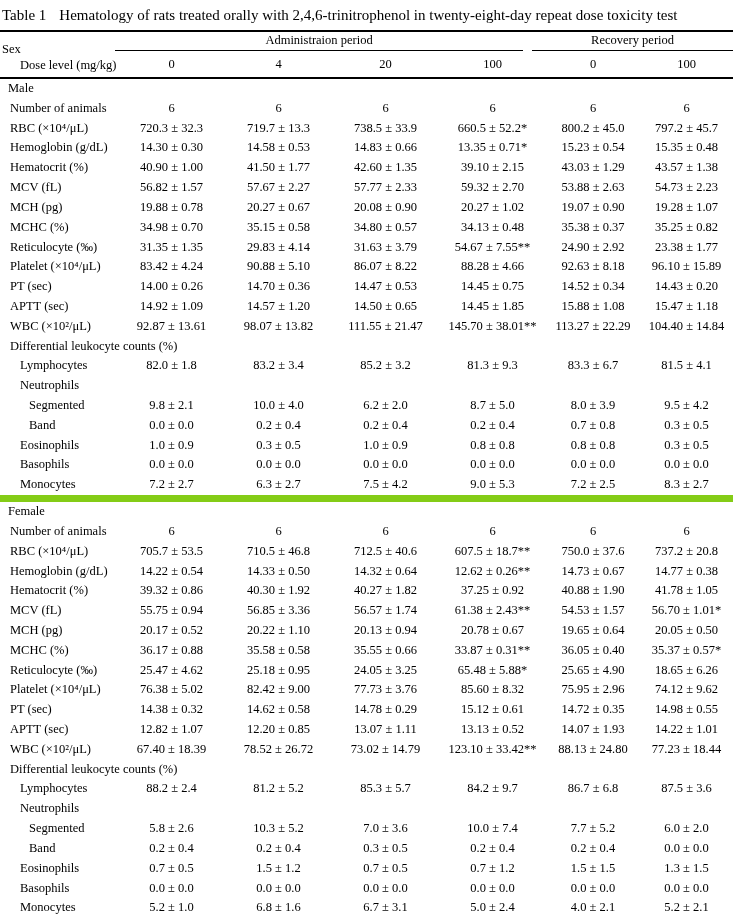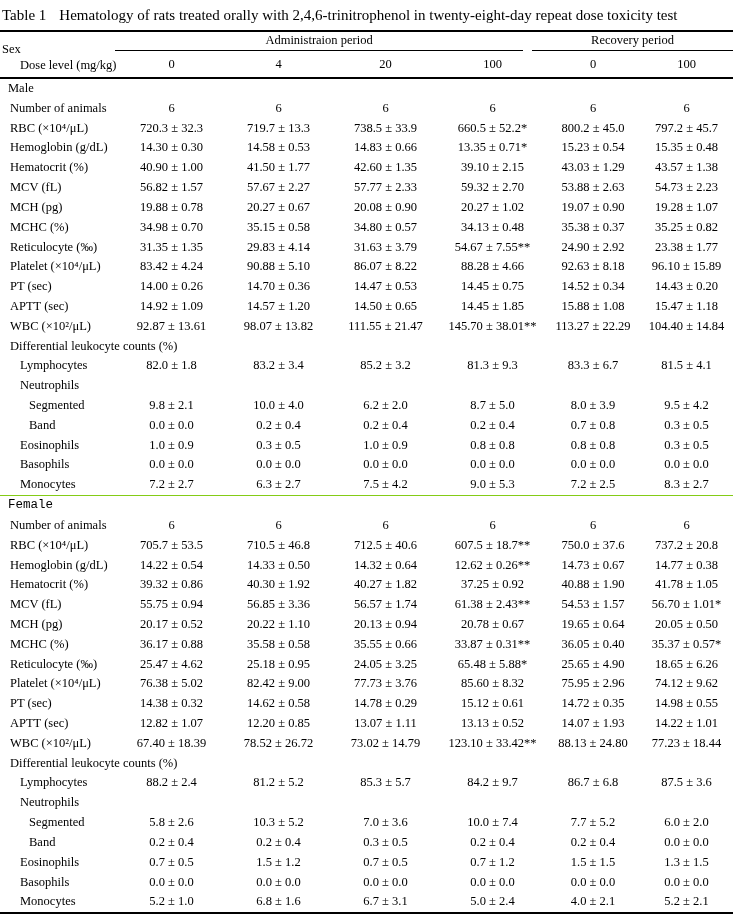--- a/index.html
+++ b/index.html
@@ -34,21 +34,21 @@
   .rec-inner   { margin-left:-14px; }
 
   .dose-row td { text-align:center; height:27px; vertical-align:middle; }
 
   tbody td { line-height:19.82px; white-space:nowrap; font-size:12.5px; }
   td.val { text-align:center; }
   td.row-label.indent-1 { padding-left:10px; }
   td.row-label.indent-2 { padding-left:20px; }
   td.row-label.indent-3 { padding-left:29px; }
   tr.section-row td { padding-left:8px;margin-left:8px; }
-  tbody tr.section-row:not(:first-child) td { border-top:1px solid #84cc16;font-family:Liberation Mono, monospace; }
+  tbody tr.section-row:not(:first-child) td { border-top:7px solid #84cc16; }
 </style>
 </head>
 <body>
 
 <div class="page">
 
   <div class="title-row">
     <span class="title-label">Table 1</span><span>Hematology of rats treated orally with 2,4,6-trinitrophenol in twenty-eight-day repeat dose toxicity test</span>
   </div>
 

